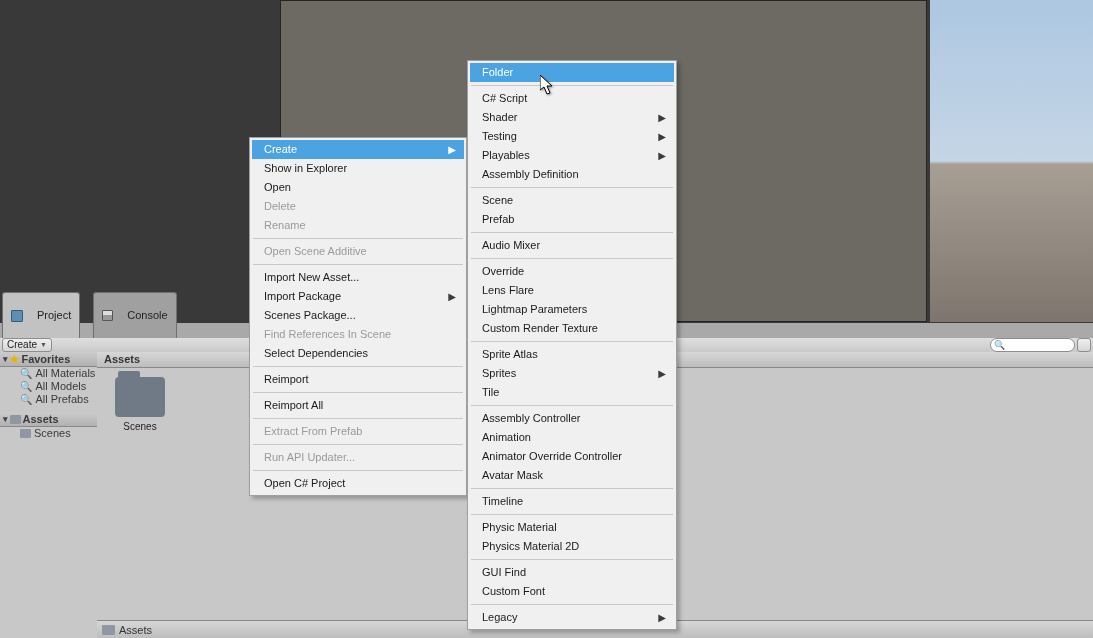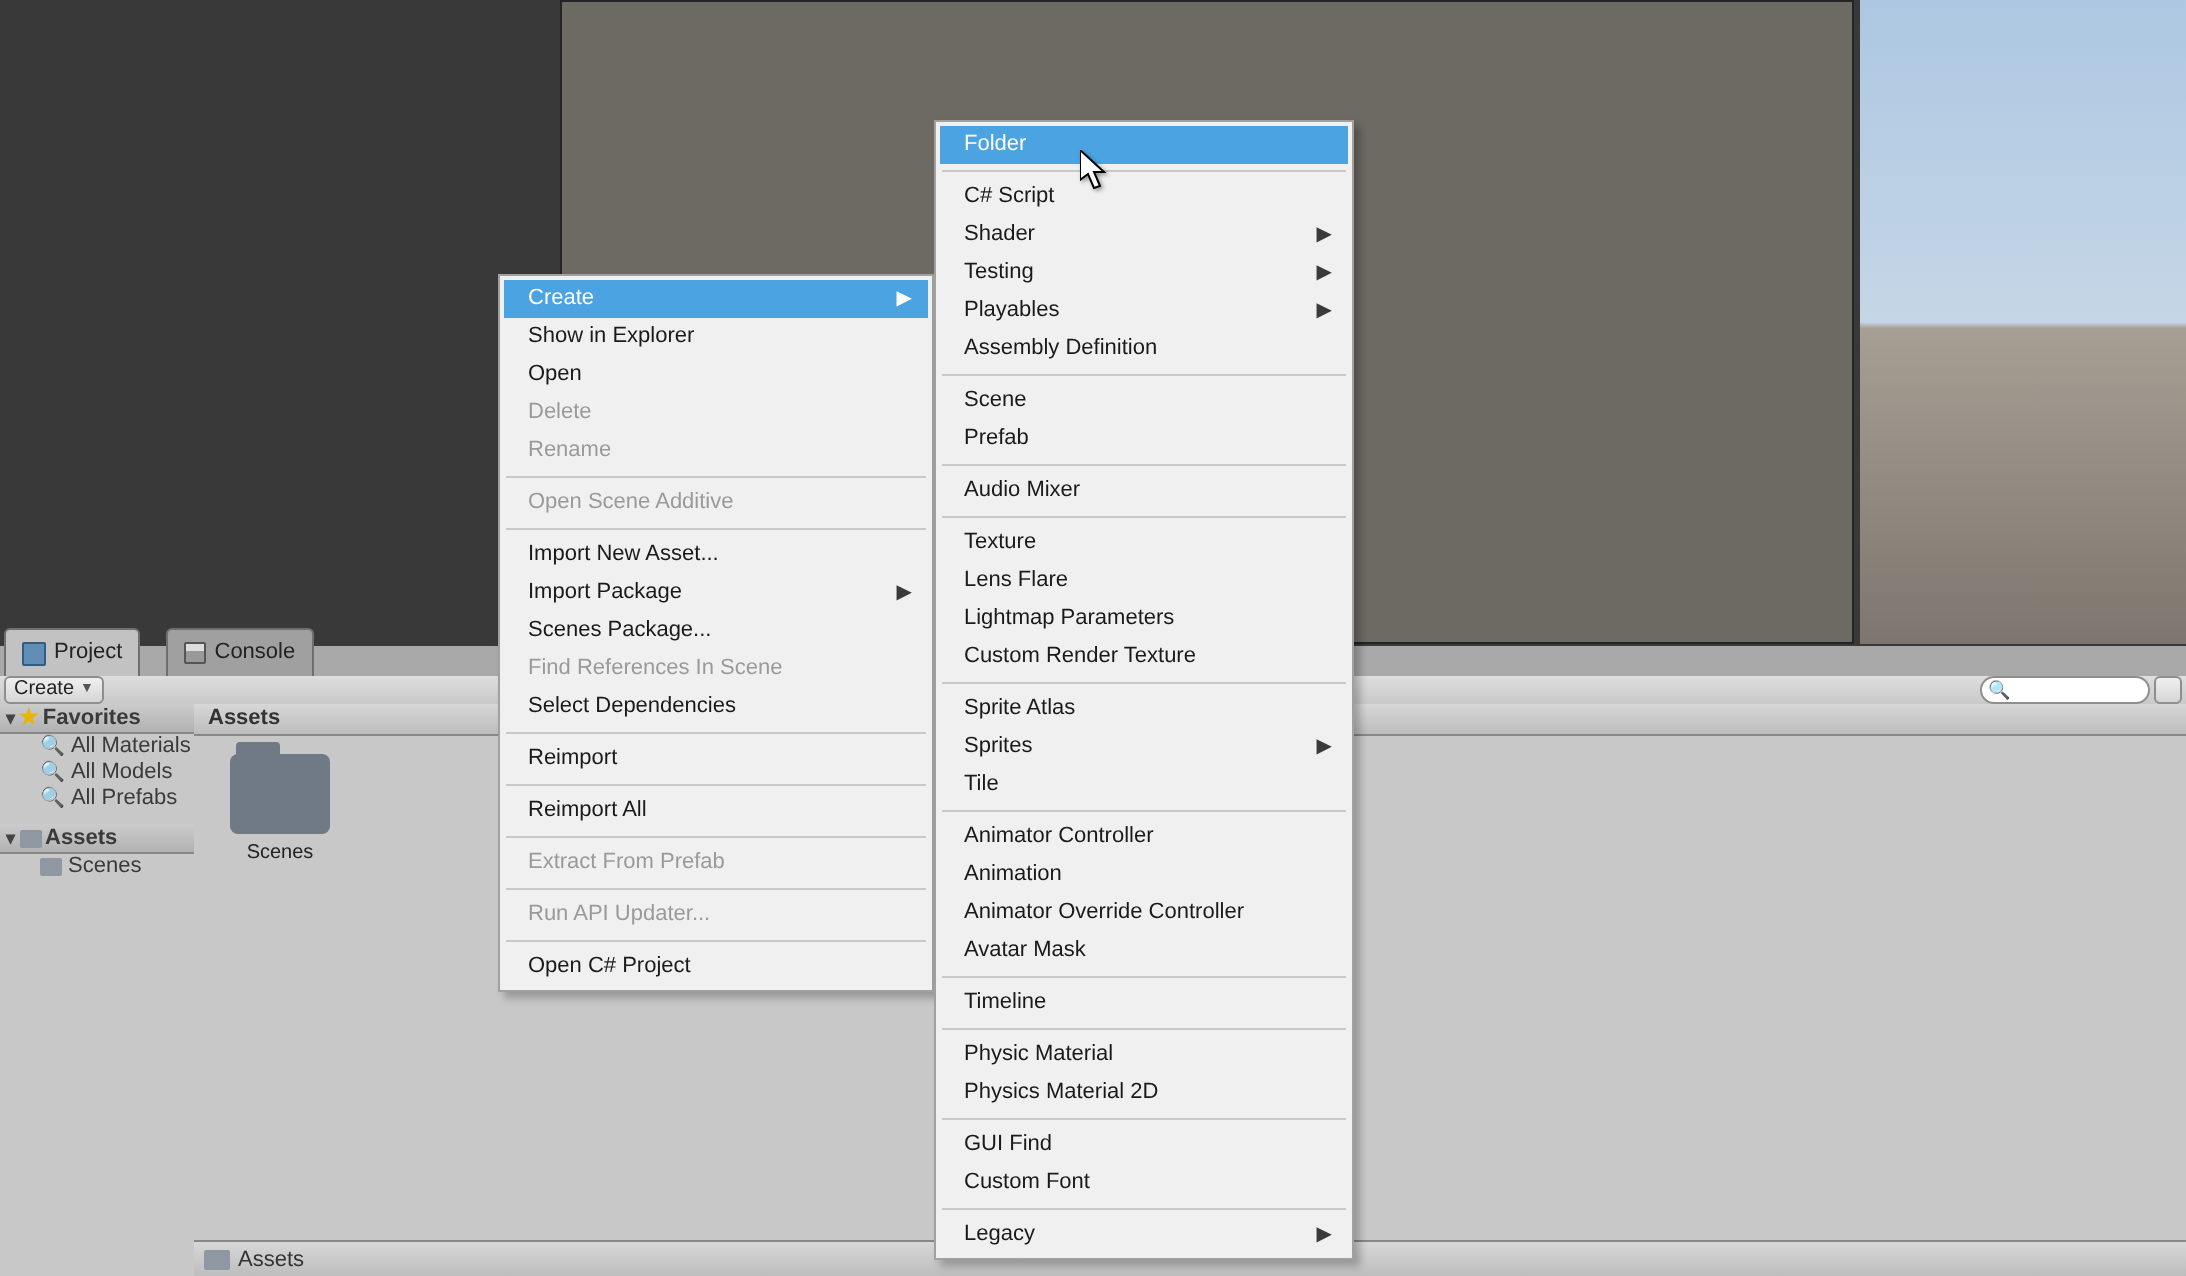--- a/index.html
+++ b/index.html
@@ -41,30 +41,30 @@
     position: absolute;
     left:0; top:323px; width:1093px; height:15px;
     background: #a9a9a9;
     border-bottom: 1px solid #6f6f6f;
     display:flex;
     align-items:flex-end;
   }
   .tab {
     height:15px;
     line-height:15px;
-    padding:4px 8px;
+    padding:15px 8px;
     background:#c2c2c2;
     border:1px solid #6f6f6f;
     border-bottom:none;
     border-top-left-radius:3px;
     border-top-right-radius:3px;
     margin-left:2px;
     display:flex;
     align-items:center;
-    gap:4px;
+    gap:14px;
   }
   .tab.inactive { background:#a0a0a0;margin-left:13px; }
   .tab-icon {
     width:10px;height:10px;display:inline-block;
   }
   .icon-project { background:#5f8db3;border:1px solid #2f5d83;border-radius:1px; }
   .icon-console { width:9px;height:9px;border:1px solid #555;border-radius:1px;background:linear-gradient(to bottom,#ddd 40%, #999 40%); }
   
   .toolbar {
     position:absolute;
@@ -309,30 +309,30 @@
   <div class="mi"><span>Shader</span><span class="sub-arrow">▶</span></div>
   <div class="mi"><span>Testing</span><span class="sub-arrow">▶</span></div>
   <div class="mi"><span>Playables</span><span class="sub-arrow">▶</span></div>
   <div class="mi"><span>Assembly Definition</span></div>
   <div class="sep"></div>
   <div class="mi"><span>Scene</span></div>
   <div class="mi"><span>Prefab</span></div>
   <div class="sep"></div>
   <div class="mi"><span>Audio Mixer</span></div>
   <div class="sep"></div>
-  <div class="mi"><span>Texture</span></div>
+  <div class="mi"><span>Override</span></div>
   <div class="mi"><span>Lens Flare</span></div>
   <div class="mi"><span>Lightmap Parameters</span></div>
   <div class="mi"><span>Custom Render Texture</span></div>
   <div class="sep"></div>
   <div class="mi"><span>Sprite Atlas</span></div>
   <div class="mi"><span>Sprites</span><span class="sub-arrow">▶</span></div>
   <div class="mi"><span>Tile</span></div>
   <div class="sep"></div>
-  <div class="mi"><span>Animator Controller</span></div>
+  <div class="mi"><span>Assembly Controller</span></div>
   <div class="mi"><span>Animation</span></div>
   <div class="mi"><span>Animator Override Controller</span></div>
   <div class="mi"><span>Avatar Mask</span></div>
   <div class="sep"></div>
   <div class="mi"><span>Timeline</span></div>
   <div class="sep"></div>
   <div class="mi"><span>Physic Material</span></div>
   <div class="mi"><span>Physics Material 2D</span></div>
   <div class="sep"></div>
   <div class="mi"><span>GUI Find</span></div>

